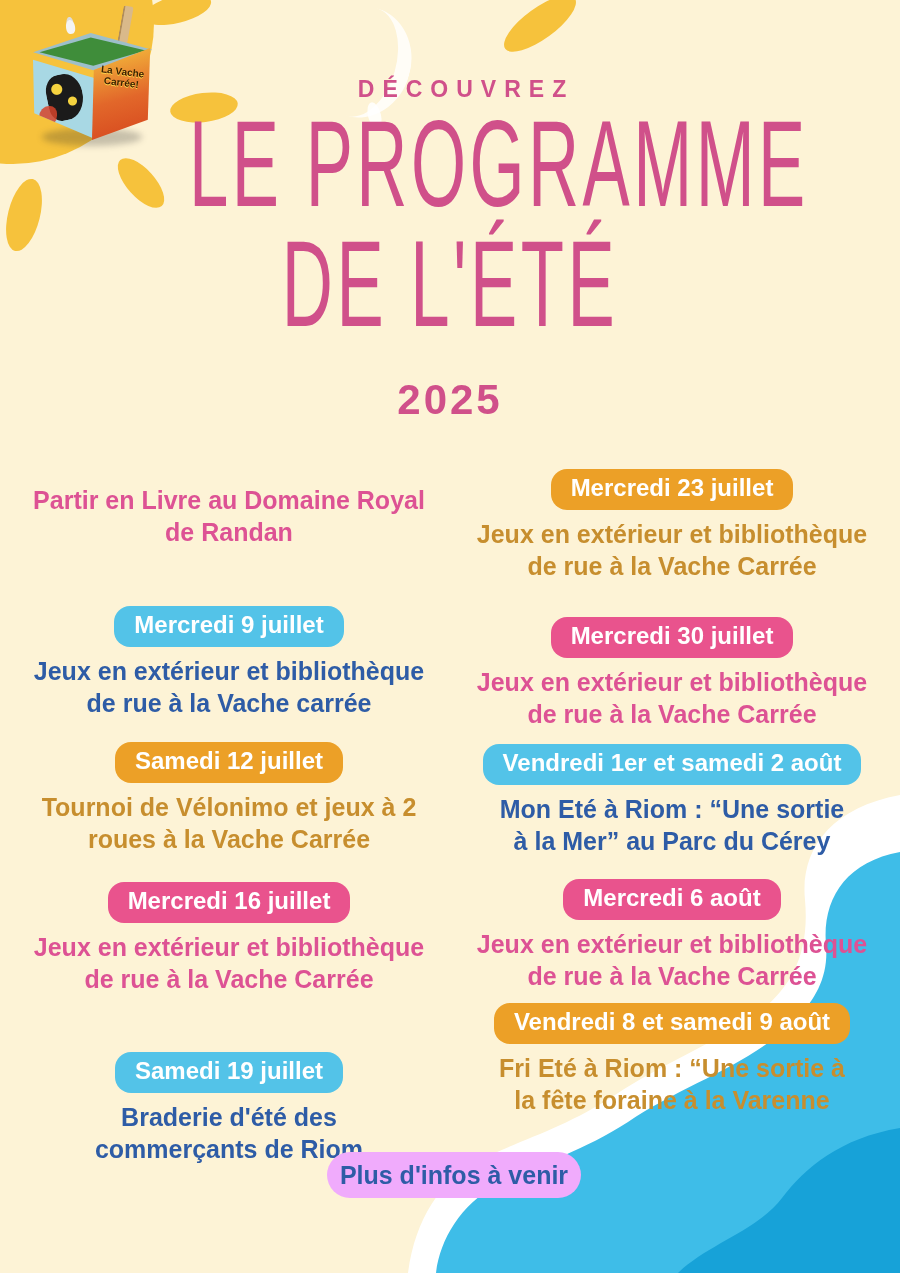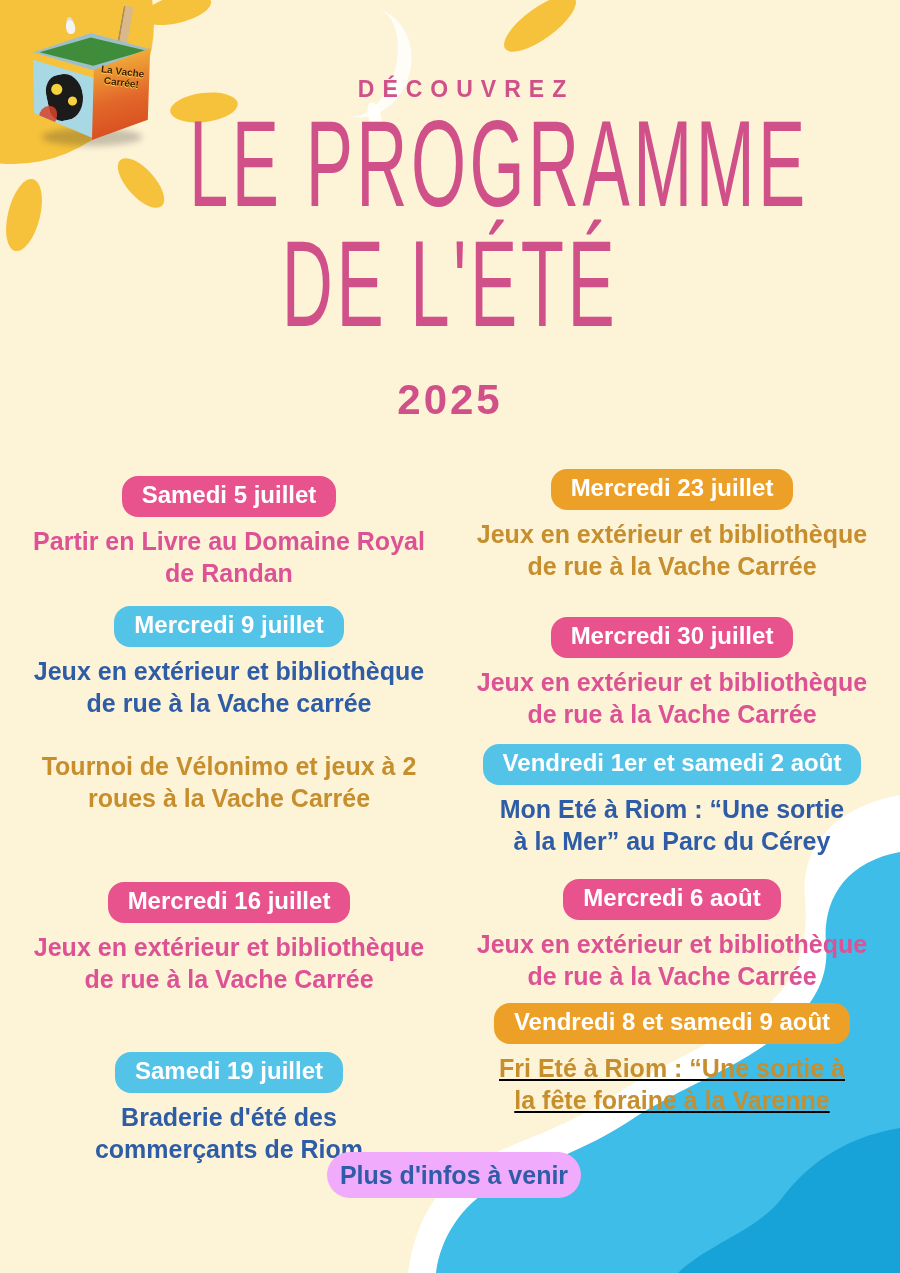--- a/index.html
+++ b/index.html
@@ -131,41 +131,41 @@
   </svg>
 
   <div class="kicker">DÉCOUVREZ</div>
   <div class="title">
     <div class="title-line">LE PROGRAMME</div>
     <div class="title-line">DE L'ÉTÉ</div>
   </div>
   <div class="year">2025</div>
 
   <div class="col col-left">
-      <div class="event color-pink" style="top: 476px;"><div class="pill">Samedi 5 juillet</div><div class="desc">Partir en Livre au Domaine Royal
+      <div class="event color-pink" style="top: 476px;"><div class="desc">Partir en Livre au Domaine Royal
 de Randan</div></div>
       <div class="event color-blue" style="top: 606px;"><div class="pill">Mercredi 9 juillet</div><div class="desc">Jeux en extérieur et bibliothèque
 de rue à la Vache carrée</div></div>
-      <div class="event color-orange" style="top: 742px;"><div class="desc">Tournoi de Vélonimo et jeux à 2
+      <div class="event color-orange" style="top: 742px;"><div class="pill">Samedi 12 juillet</div><div class="desc">Tournoi de Vélonimo et jeux à 2
 roues à la Vache Carrée</div></div>
       <div class="event color-pink" style="top: 882px;"><div class="pill">Mercredi 16 juillet</div><div class="desc">Jeux en extérieur et bibliothèque
 de rue à la Vache Carrée</div></div>
       <div class="event color-blue" style="top: 1052px;"><div class="pill">Samedi 19 juillet</div><div class="desc">Braderie d'été des
 commerçants de Riom</div></div>
     </div>
   <div class="col col-right">
       <div class="event color-orange" style="top: 469px;"><div class="pill">Mercredi 23 juillet</div><div class="desc">Jeux en extérieur et bibliothèque
 de rue à la Vache Carrée</div></div>
       <div class="event color-pink" style="top: 617px;"><div class="pill">Mercredi 30 juillet</div><div class="desc">Jeux en extérieur et bibliothèque
 de rue à la Vache Carrée</div></div>
       <div class="event color-blue" style="top: 744px;"><div class="pill">Vendredi 1er et samedi 2 août</div><div class="desc">Mon Eté à Riom : “Une sortie
 à la Mer” au Parc du Cérey</div></div>
       <div class="event color-pink" style="top: 879px;"><div class="pill">Mercredi 6 août</div><div class="desc">Jeux en extérieur et bibliothèque
 de rue à la Vache Carrée</div></div>
-      <div class="event color-orange" style="top: 1003px; text-decoration: underline;"><div class="pill">Vendredi 8 et samedi 9 août</div><div class="desc">Fri Eté à Riom : “Une sortie à
+      <div class="event color-orange" style="top: 1003px;"><div class="pill">Vendredi 8 et samedi 9 août</div><div class="desc">Fri Eté à Riom : “Une sortie à
 la fête foraine à la Varenne</div></div>
     </div>
 
   <div class="footer-pill footer-note">
     <span>Plus d'infos à venir</span>
   </div>
 
 </div>
 
 </body></html>

